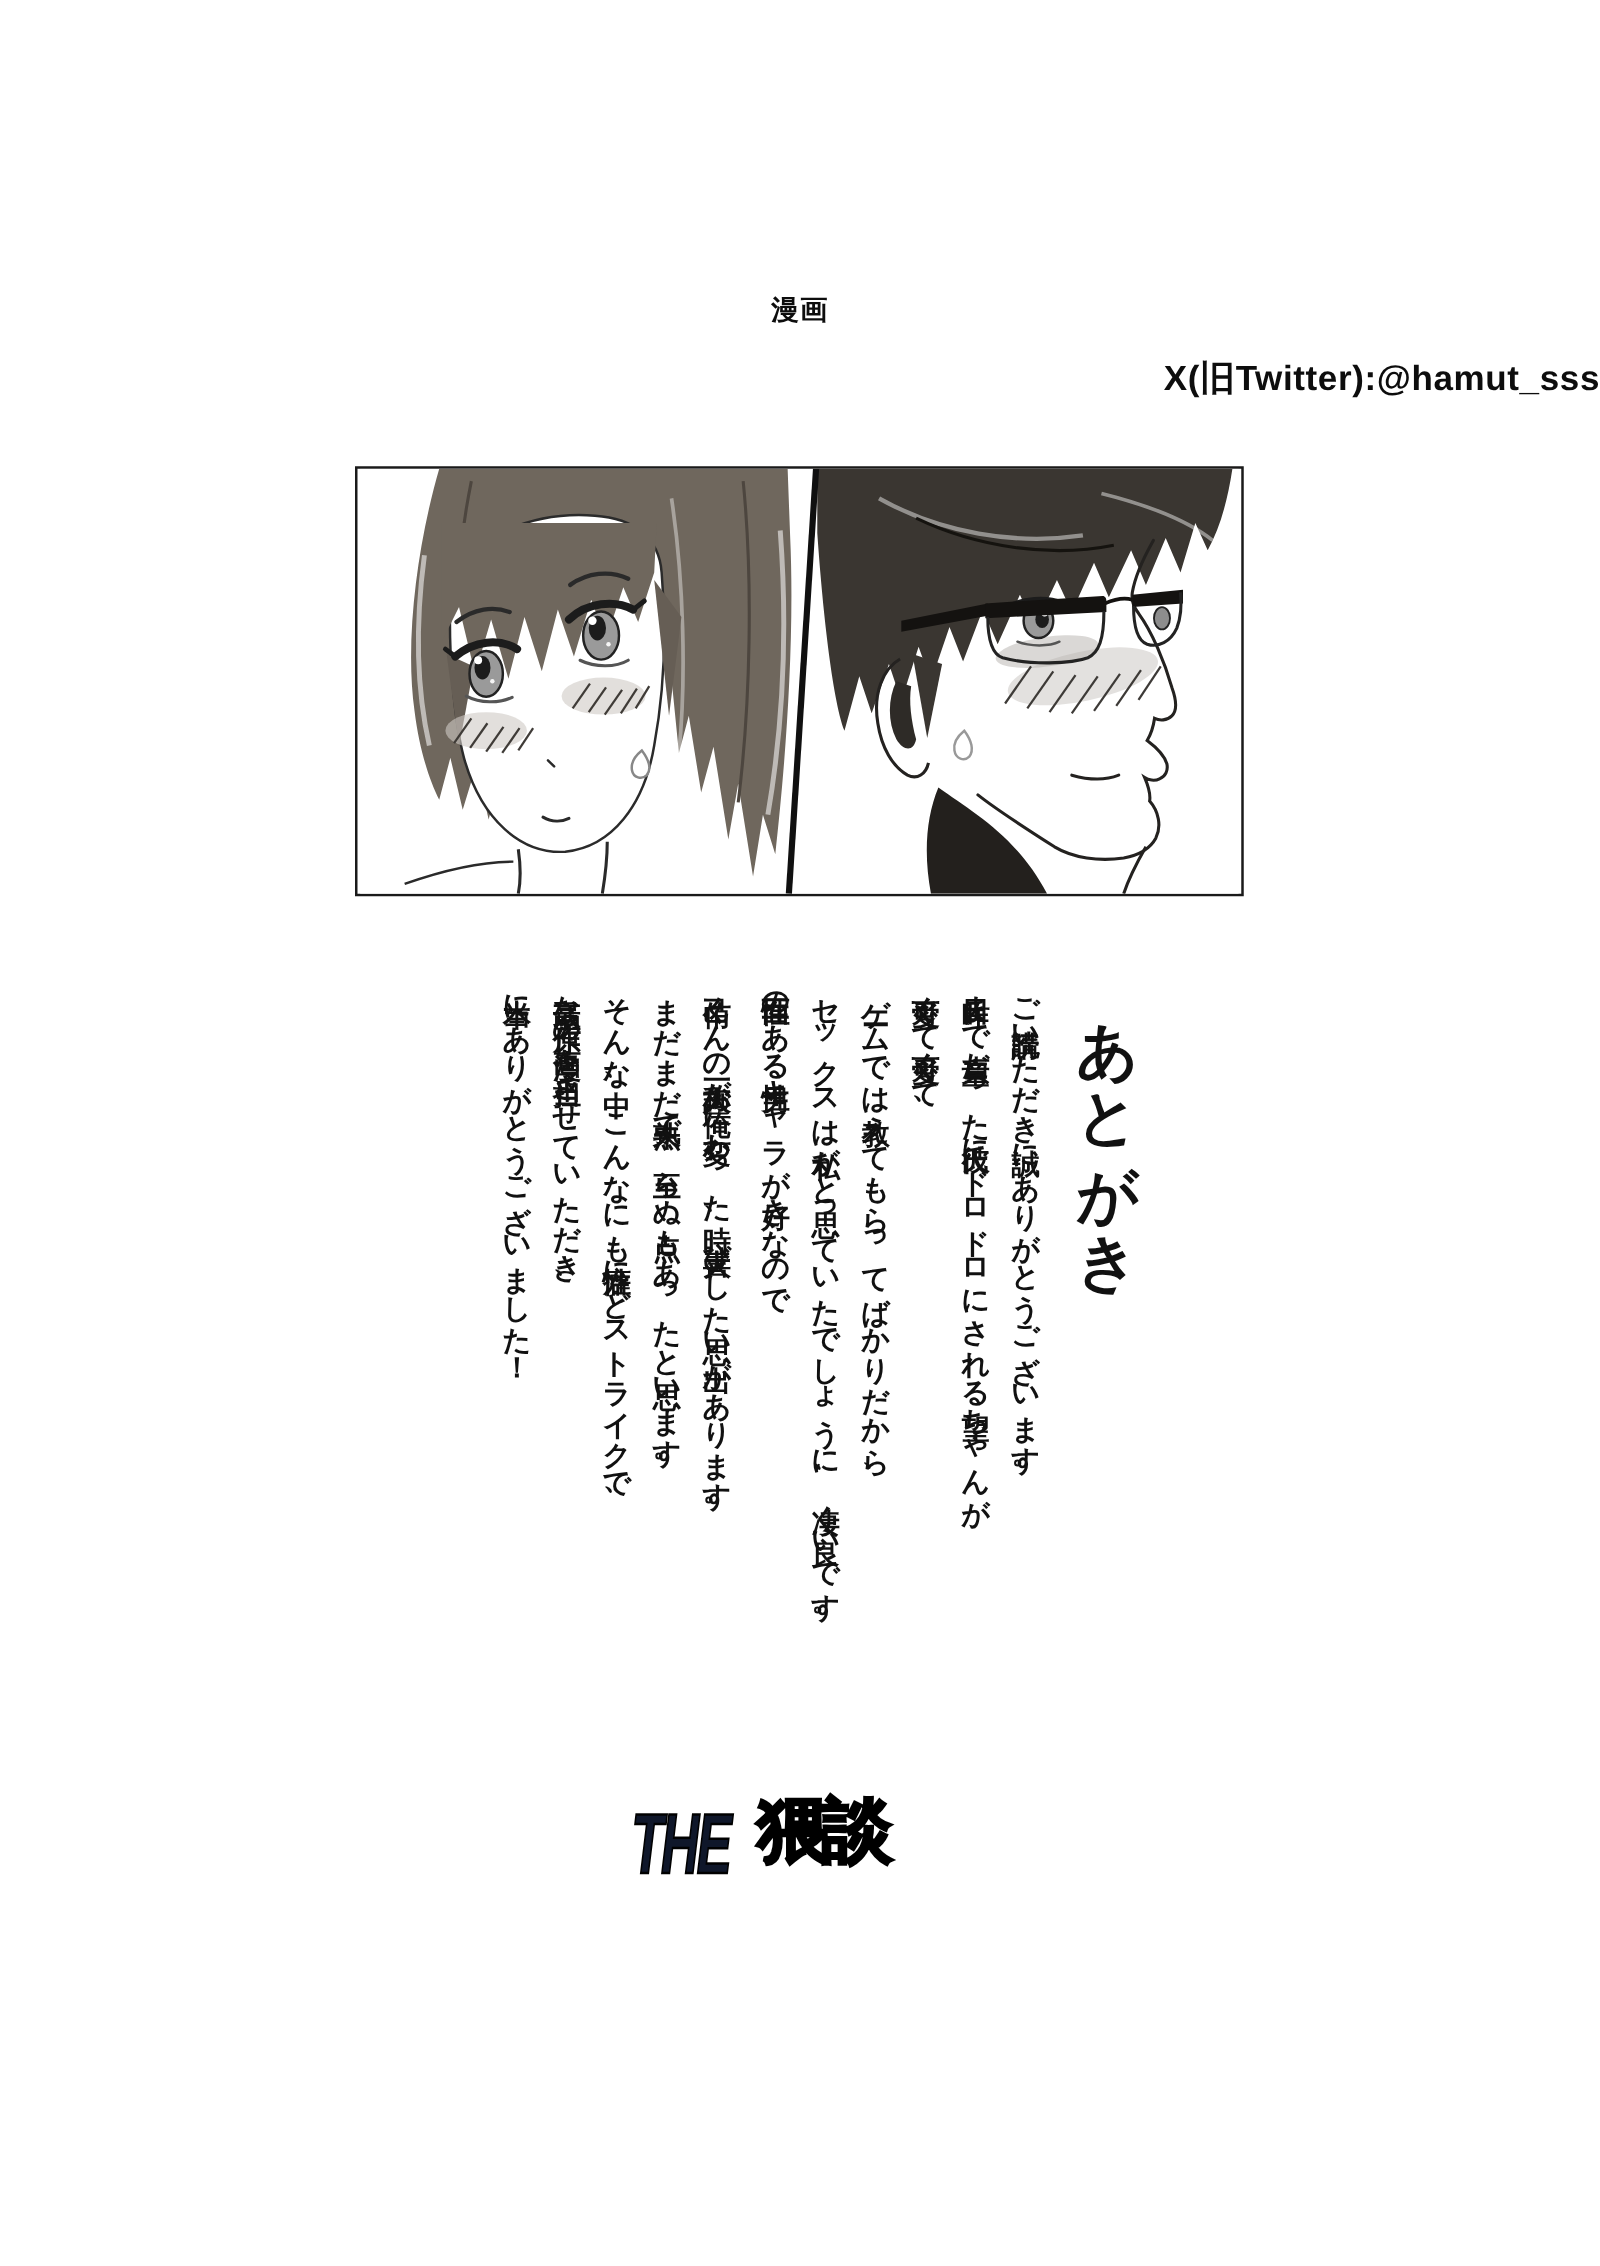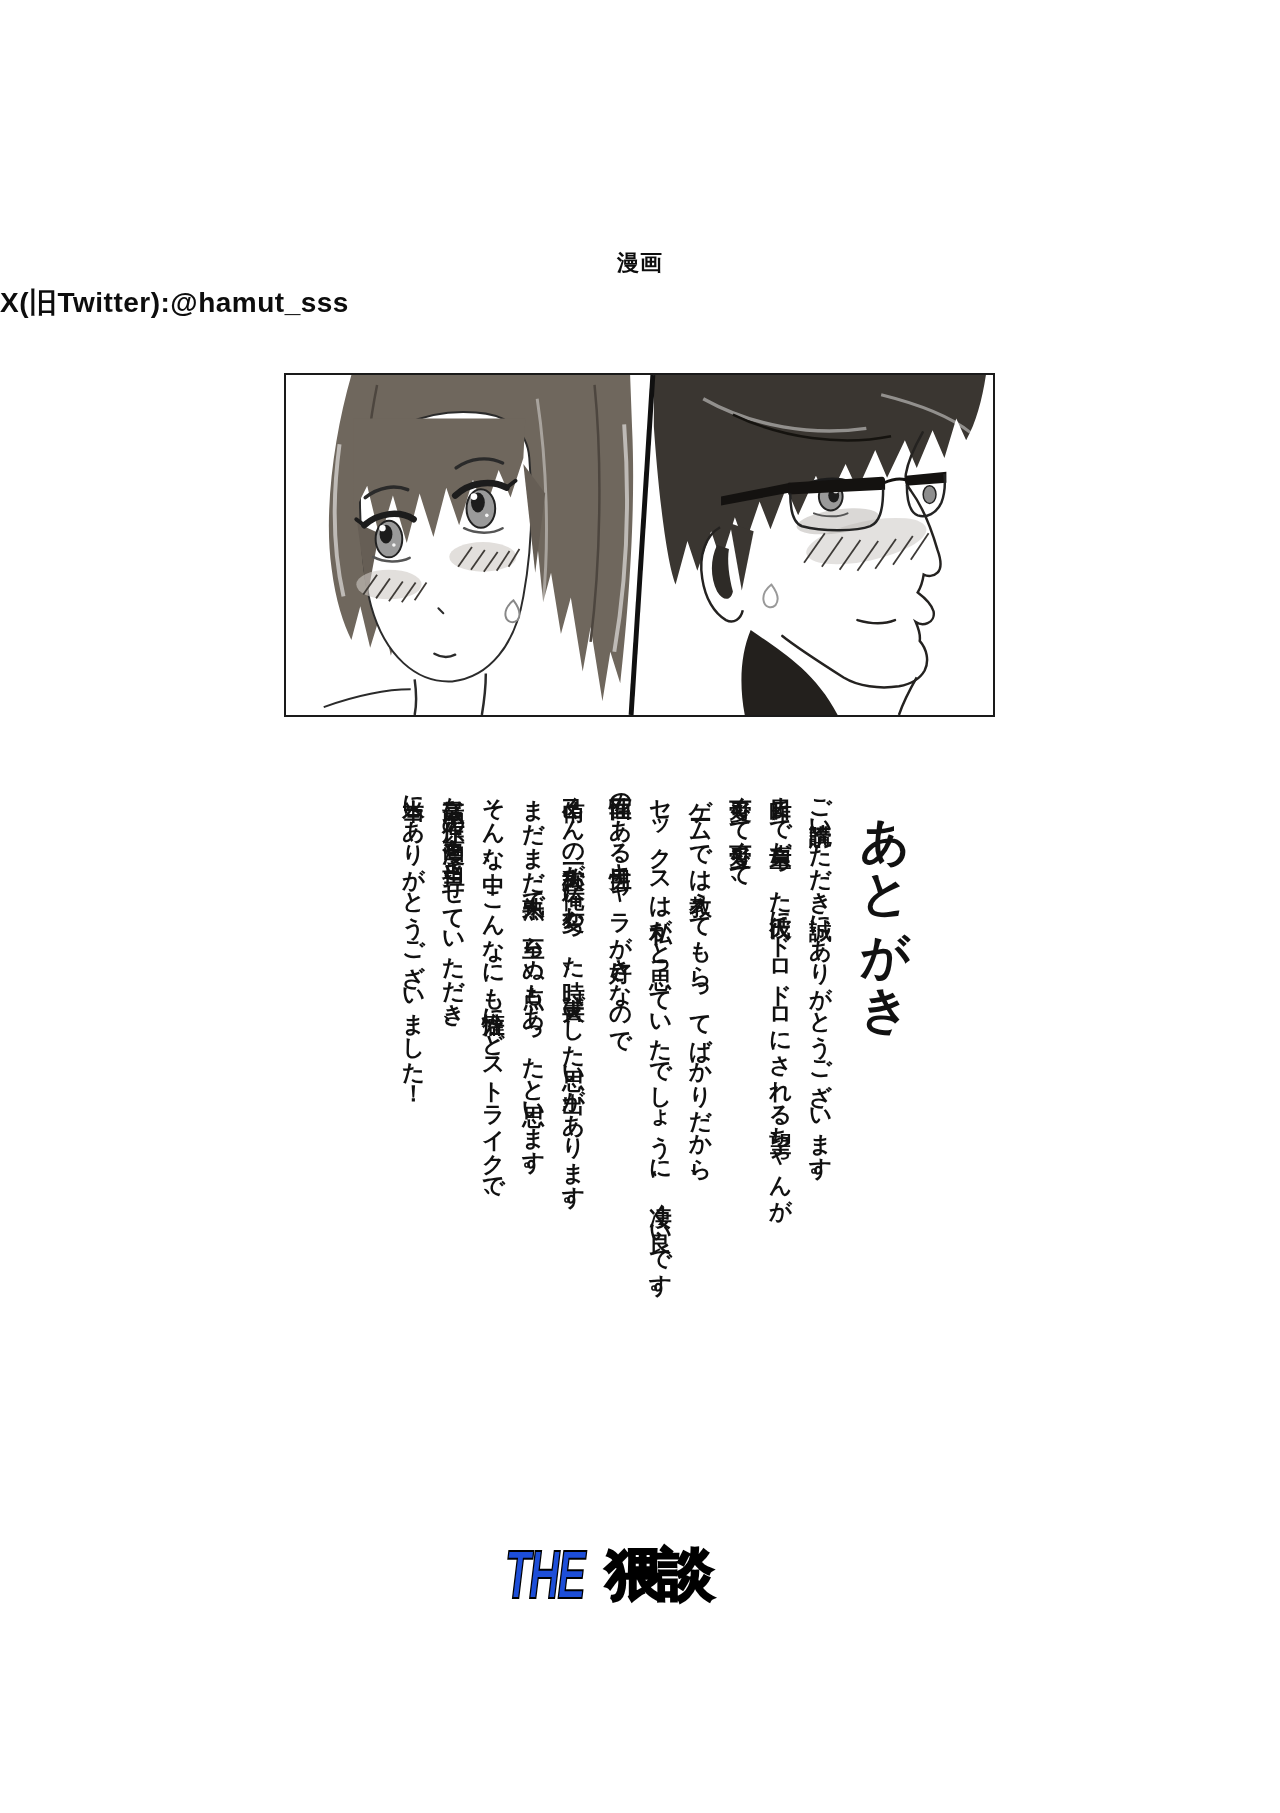--- a/index.html
+++ b/index.html
@@ -3,26 +3,26 @@
 <meta charset="utf-8">
 <style>
   html,body{margin:0;padding:0;background:#fff;}
   .page{
     position:relative;width:1280px;height:1813px;background:#ffffff;overflow:hidden;
     font-family:"Liberation Sans","DejaVu Sans",sans-serif;color:#0d0d0d;
   }
   
   .credit{
     position:absolute;top:218px;left:0;width:1280px;height:60px;
-    display:flex;justify-content:center;align-items:flex-end;gap:18px;
+    display:flex;justify-content:center;align-items:center;gap:18px;
   }
   .credit-label{font-size:22px;font-weight:700;letter-spacing:1px;}
   .artist-name{font-size:47px;font-weight:700;letter-spacing:2px;}
   .handle{
-    position:absolute;top:284px;left:0;width:1280px;text-align:left;
+    position:absolute;top:284px;left:0;width:1280px;text-align:right;
     font-size:28px;font-weight:700;letter-spacing:.5px;
   }
   
   .panel{
     position:absolute;left:284px;top:373px;width:711px;height:344px;
     border:2.5px solid #1a1a1a;box-sizing:border-box;background:#fff;
   }
   .panel svg{display:block;width:100%;height:100%;}
   
   .afterword{
@@ -32,22 +32,22 @@
   }
   .afterword .title{
     font-size:49px;letter-spacing:1px;margin:0 16px 0 18px;line-height:1.1;font-weight:700;
   }
   .afterword .col{
     font-size:22.5px;line-height:40px;letter-spacing:-1.5px;margin:0;font-weight:700;
   }
   .afterword .col.pbreak{margin-right:7px;}
   
   .logo{
-    position:absolute;left:505px;top:1524px;height:100px;
-    display:flex;align-items:center;gap:2px;color:#1d4ed8;
+    position:absolute;left:505px;top:1436px;height:100px;
+    display:flex;gap:2px;color:#0f172a;
   }
   .logo-the{
     font-size:68px;font-weight:900;font-style:italic;letter-spacing:-3px;
     transform:scaleX(.62);transform-origin:left center;
     -webkit-text-stroke:2px #000;white-space:nowrap;
   }
   .logo-kanji{
     font-size:56px;font-weight:700;letter-spacing:-4px;line-height:1;
     -webkit-text-stroke:2.5px #000;white-space:nowrap;margin-left:-28px;
   }

